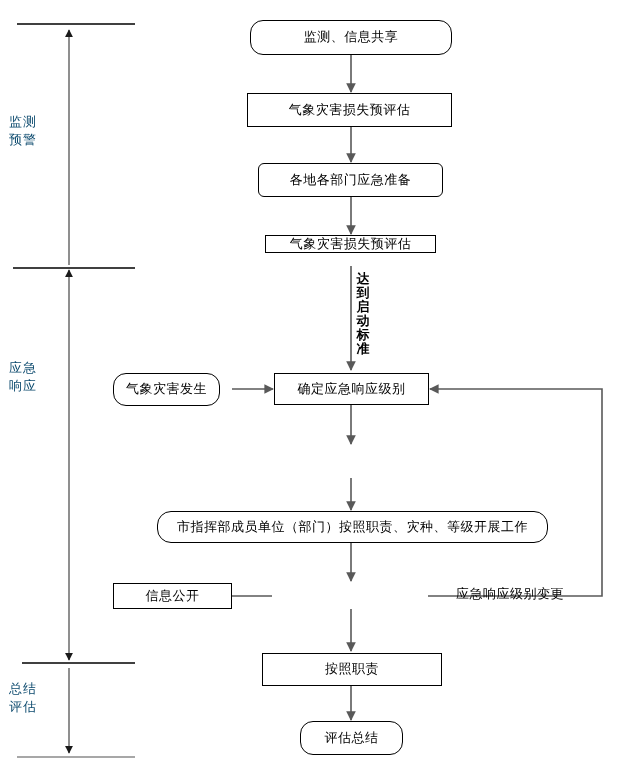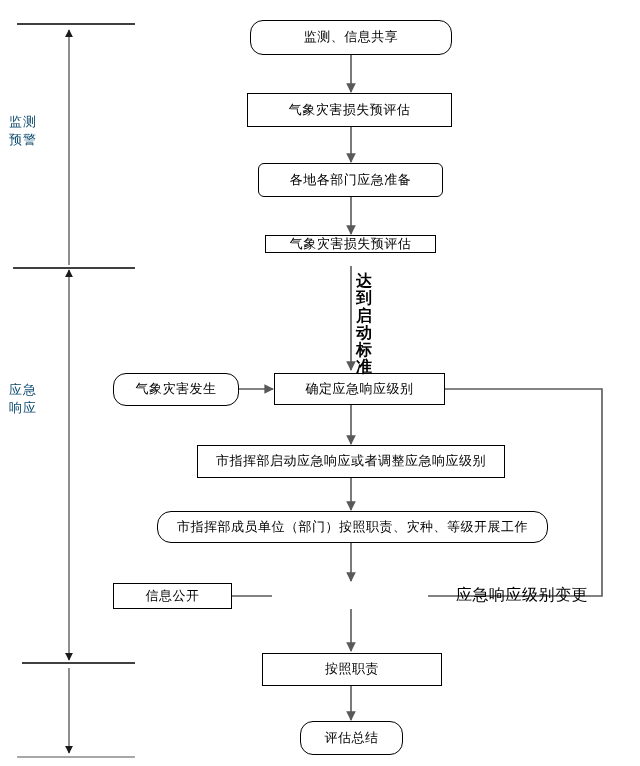--- a/index.html
+++ b/index.html
@@ -49,21 +49,21 @@
     color: #0c4a6e;
     font-size: 13px;
     line-height: 1.35;
     letter-spacing: 1px;
     font-weight: normal;
     white-space: pre-line;
   }
   .edge-label {
     position: absolute;
     color: #000000;
-    font-size: 16px;
+    font-size: 13px;
     letter-spacing: 0.5px;
     white-space: nowrap;
   }
   .edge-label.vertical {
     width: 14px;
     text-align: center;
     line-height: 1.08;
     letter-spacing: 0;
     white-space: normal;
     word-break: break-all;
@@ -114,36 +114,37 @@
       <line x1="13" y1="268" x2="135" y2="268"></line>
       <line x1="22" y1="663" x2="135" y2="663"></line>
     </g>
     <g stroke="#8a8a8a" stroke-width="1.4">
       <line x1="17" y1="757" x2="135" y2="757"></line>
     </g>
   </svg>
 
   <div class="phase-label" style="left:9px; top:113px;">监测
 预警</div>
-  <div class="phase-label" style="left:9px; top:381px;">应急
+  <div class="phase-label" style="left:9px; top:359px;">应急
 响应</div>
+  <div class="phase-label" style="left:9px; top:680px;">总结
+评估</div>
 
   <div class="node rounded" style="left:250px; top:20px; width:202px; height:35px;">监测、信息共享</div>
 
   <div class="node" style="left:247px; top:93px; width:205px; height:34px;">气象灾害损失预评估</div>
 
   <div class="node" style="left:258px; top:163px; width:185px; height:34px;border-radius:6px;">各地各部门应急准备</div>
 
   <div class="node" style="left:265px; top:235px; width:171px; height:18px;">气象灾害损失预评估</div>
 
-  <div class="node rounded" style="left:113px; top:373px; width:126px; height:33px;">气象灾害发生</div>
+  <div class="node rounded" style="left:113px; top:373px; width:107px; height:33px;">气象灾害发生</div>
 
-  <div class="node" style="left:274px; top:373px; width:171px; height:32px;">确定应急响应级别</div>
+  <div class="node" style="left:274px; top:373px; width:155px; height:32px;">确定应急响应级别</div>
 
-  <div class="node" style="left:197px; top:445px; width:308px; height:33px;">市指挥部启动应急响应或者调整应急响应级别</div>
 
   <div class="node" style="left:157px; top:511px; width:391px; height:32px;border-radius:14px;">市指挥部成员单位（部门）按照职责、灾种、等级开展工作</div>
 
   <div class="node" style="left:113px; top:583px; width:119px; height:26px;">信息公开</div>
 
 
   <div class="node" style="left:262px; top:653px; width:180px; height:33px;">按照职责</div>
 
   <div class="node rounded" style="left:300px; top:721px; width:103px; height:34px;">评估总结</div>
 

